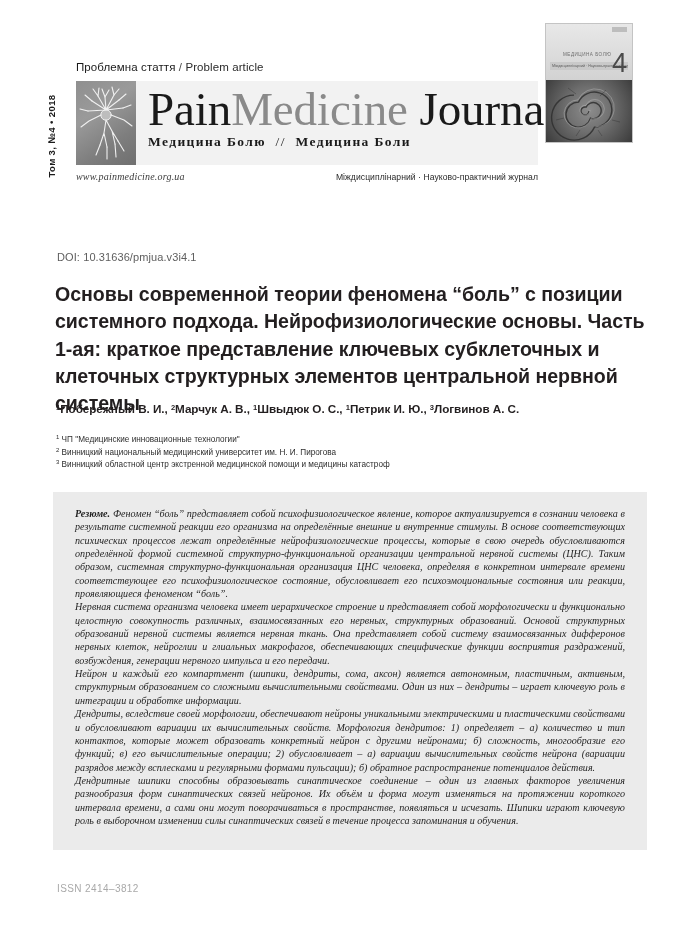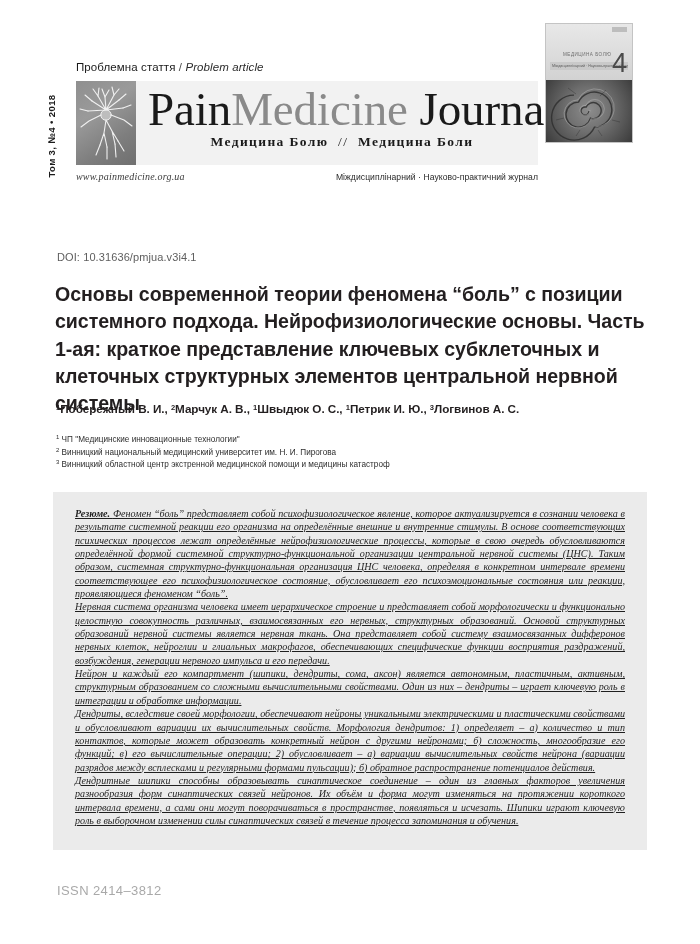--- a/index.html
+++ b/index.html
@@ -41,21 +41,20 @@
   }
   .kicker .ua {
     font-weight: normal;
     color: #1a1a1a;
   }
   .kicker .sep {
     font-weight: normal;
     color: #4a4a4a;
   }
   .kicker .en {
-    font-style: italic;
     color: #2b2b2b;
   }
 
   
   .volume {
     position: absolute;
     left: -7px;
     top: 28px;
     width: 96px;
     height: 16px;
@@ -102,21 +101,20 @@
     color: #1a1a1a;
     white-space: nowrap;
   }
   .jtitle .grey { color: #8a8a8a; }
 
   .jsub {
     position: absolute;
     left: 72px;
     top: 53px;
     width: 388px;
-    text-align: center;
     font-family: "Liberation Serif", serif;
     font-size: 13.5px;
     letter-spacing: 1.4px;
     color: #1a1a1a;
     white-space: nowrap;
   }
   .jsub b { font-weight: bold; }
 
   .siteurl {
     position: absolute;
@@ -281,31 +279,30 @@
     left: 22px;
     top: 15px;
     width: 550px;
     font-family: "Liberation Serif", serif;
     font-style: italic;
     font-size: 10.1px;
     line-height: 13.35px;
     color: #1f1f1f;
     text-align: justify;
     letter-spacing: .02px;
-    text-decoration: underline;
   }
   .abstract-inner p { margin: 0; }
   .abstract-inner .lead { font-weight: bold; font-style: italic; }
 
   
   .issn {
     position: absolute;
     left: 57px;
     top: 883px;
-    font-size: 13px;
+    font-size: 10px;
     letter-spacing: .4px;
     color: #a9a9a9;
   }
 </style>
 </head>
 <body>
 
 <div class="page">
 
   <div class="masthead">

